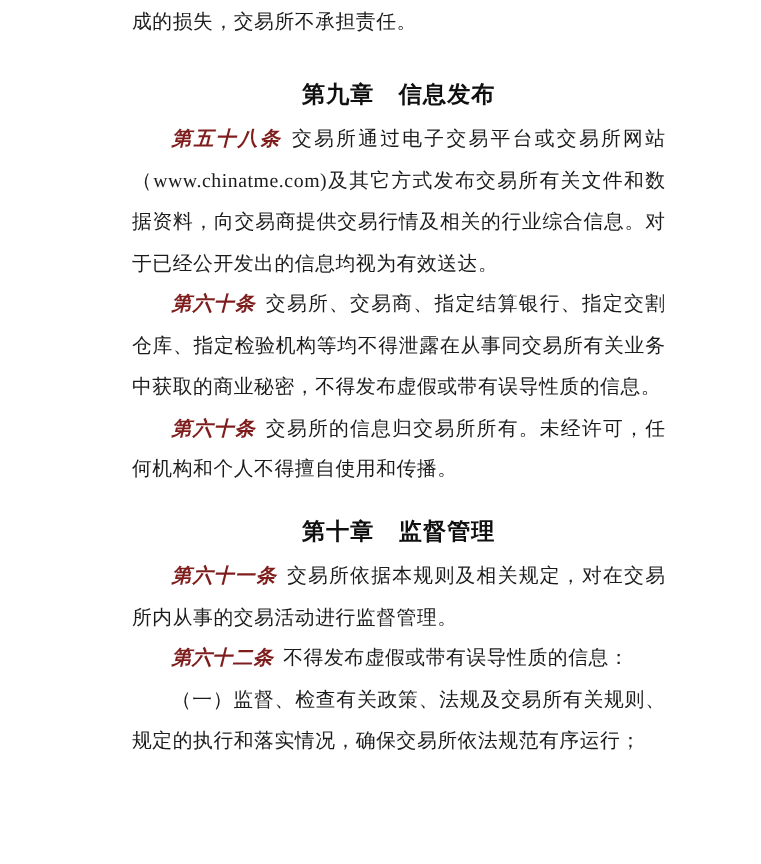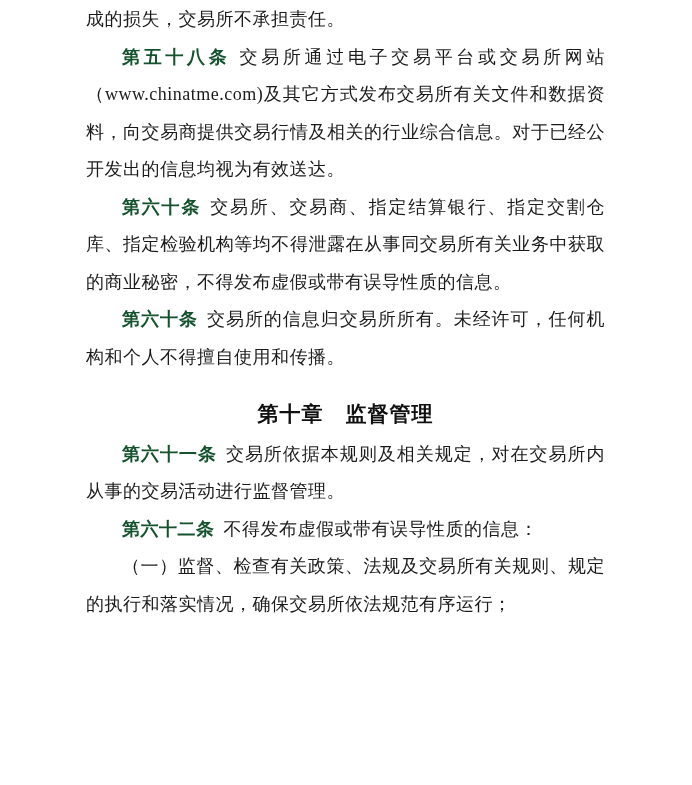--- a/index.html
+++ b/index.html
@@ -11,21 +11,21 @@
   .page {
     position: relative;
     width: 692px;
     height: 785px;
     background: #ffffff;
     overflow: hidden;
     color: #1b1b1b;
     font-family: "Liberation Serif", "DejaVu Serif", serif;
   }
   .content {
-    padding: 1px 87px 0 86px;
+    padding: 1px 87px 0 120px;
   }
   .body-text {
     margin: 0;
     font-size: 18px;
     line-height: 37.5px;
     letter-spacing: 0.5px;
     text-align: justify;
     text-justify: inter-character;
   }
   .indent2 {
@@ -41,31 +41,33 @@
     color: #101010;
     font-family: "Liberation Sans", "DejaVu Sans", sans-serif;
   }
   .chapter-title.ch10 {
     margin-top: 19px;
   }
   .article-label {
     font-weight: bold;
     font-family: "Liberation Sans", "DejaVu Sans", sans-serif;
     margin-right: 0.5em;
-    color: #14532d;
+    color: #7f1d1d;
+    font-style: italic;
   }
 </style>
 </head>
 <body>
 
 <div class="page">
   <div class="content">
 
     <p class="body-text">成的损失，交易所不承担责任。</p>
 
+    <h2 class="chapter-title ch9">第九章　信息发布</h2>
 
     <p class="body-text indent2"><span class="article-label">第五十八条</span><span>交易所通过电子交易平台或交易所网站（www.chinatme.com)及其它方式发布交易所有关文件和数据资料，向交易商提供交易行情及相关的行业综合信息。对于已经公开发出的信息均视为有效送达。</span></p>
 
     <p class="body-text indent2"><span class="article-label">第六十条</span><span>交易所、交易商、指定结算银行、指定交割仓库、指定检验机构等均不得泄露在从事同交易所有关业务中获取的商业秘密，不得发布虚假或带有误导性质的信息。</span></p>
 
     <p class="body-text indent2"><span class="article-label">第六十条</span><span>交易所的信息归交易所所有。未经许可，任何机构和个人不得擅自使用和传播。</span></p>
 
     <h2 class="chapter-title ch10">第十章　监督管理</h2>
 
     <p class="body-text indent2"><span class="article-label">第六十一条</span><span>交易所依据本规则及相关规定，对在交易所内从事的交易活动进行监督管理。</span></p>

